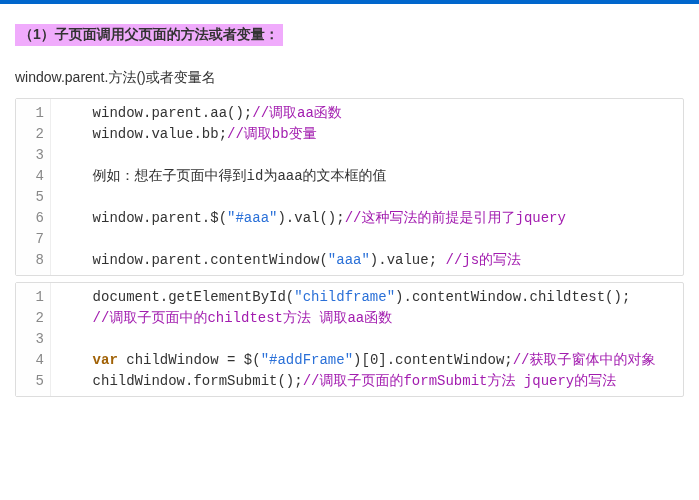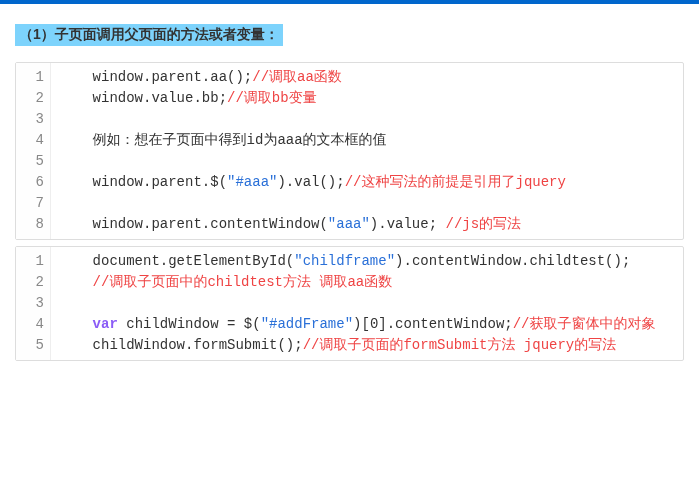--- a/index.html
+++ b/index.html
@@ -13,21 +13,21 @@
   }
   .topbar {
     height: 4px;
     background: #0066cc;
   }
   .content {
     padding: 10px 15px;
   }
   .section-title {
     display: inline-block;
-    background: #7dd3fc;
+    background: #f0abfc;
     font-weight: bold;
     padding: 2px 4px;
     margin: 10px 0;
   }
   .para {
     margin: 10px 0;
     line-height: 1.6;
   }
   .cursor {
     position: relative;
@@ -60,31 +60,32 @@
     min-width: 18px;
   }
   .gutter div { }
   .codetext {
     padding: 4px 8px;
     flex: 1;
     white-space: pre;
     overflow-x: auto;
   }
   .c-str { color: #2a70d8; }
-  .c-kw  { color: #8b5cf6; font-weight: bold; }
-  .c-cmt { color: #ef4444; }
+  .c-kw  { color: #a16207; font-weight: bold; }
+  .c-cmt { color: #a21caf; }
 </style>
 </head>
 <body>
 
 <div class="topbar"></div>
 <div class="content">
 
   <div class="section-title">（1）子页面调用父页面的方法或者变量：</div>
 
+  <div class="para">window.parent.方法()或者变量名</div>
 
 
   <div class="code-block">
     <div class="gutter">
       <div>1</div>
       <div>2</div>
       <div>3</div>
       <div>4</div>
       <div>5</div>
       <div>6</div>

